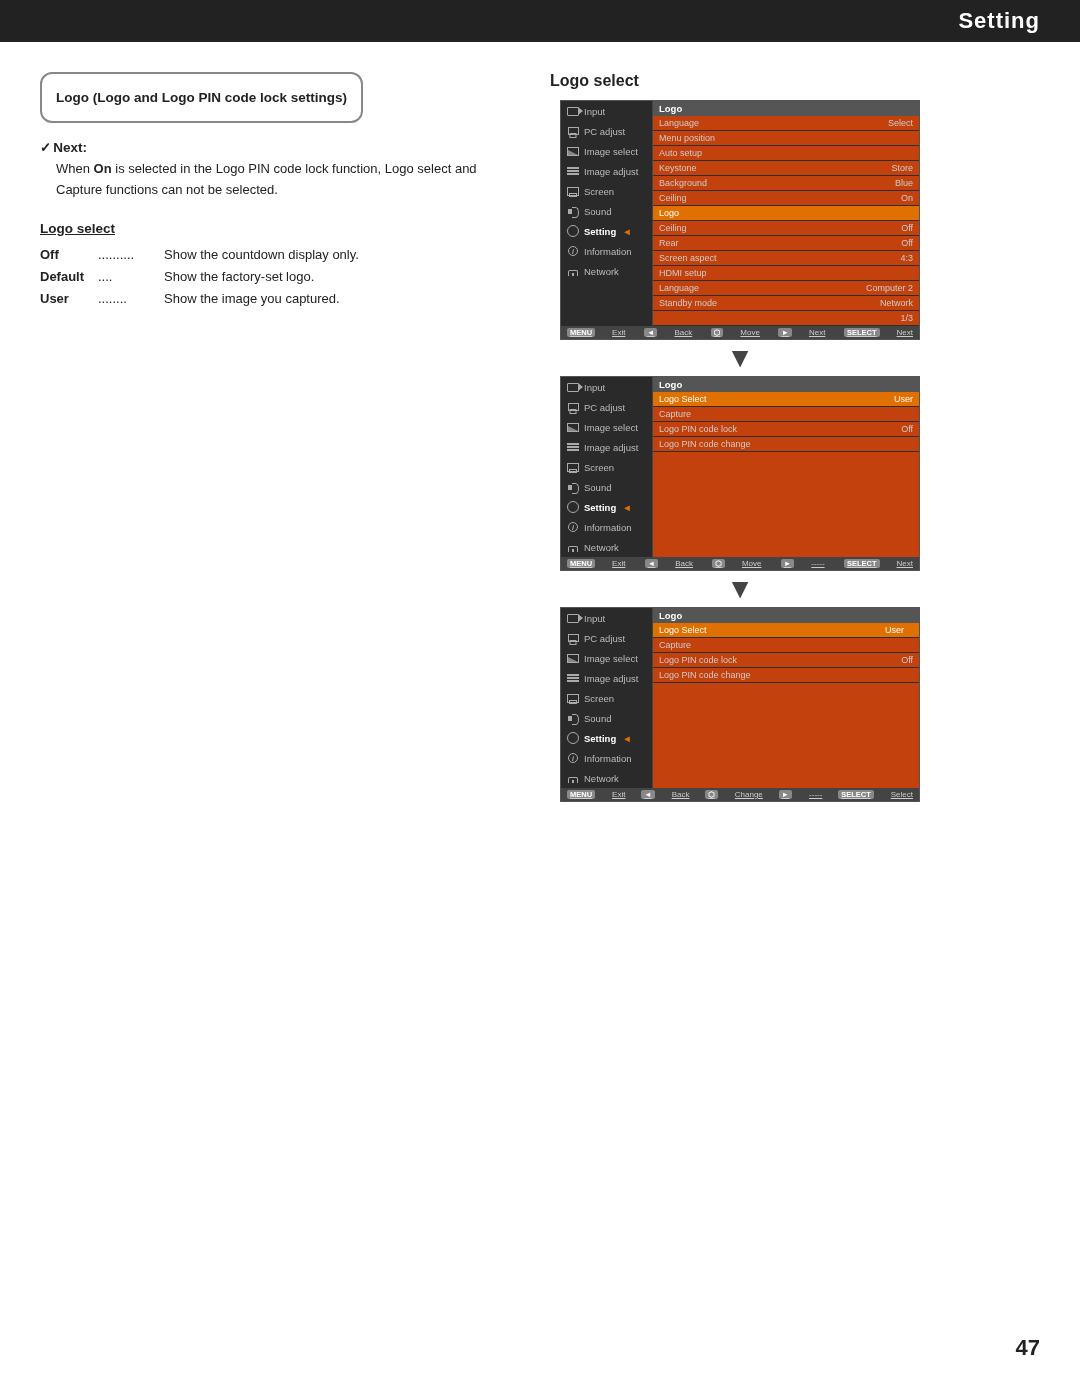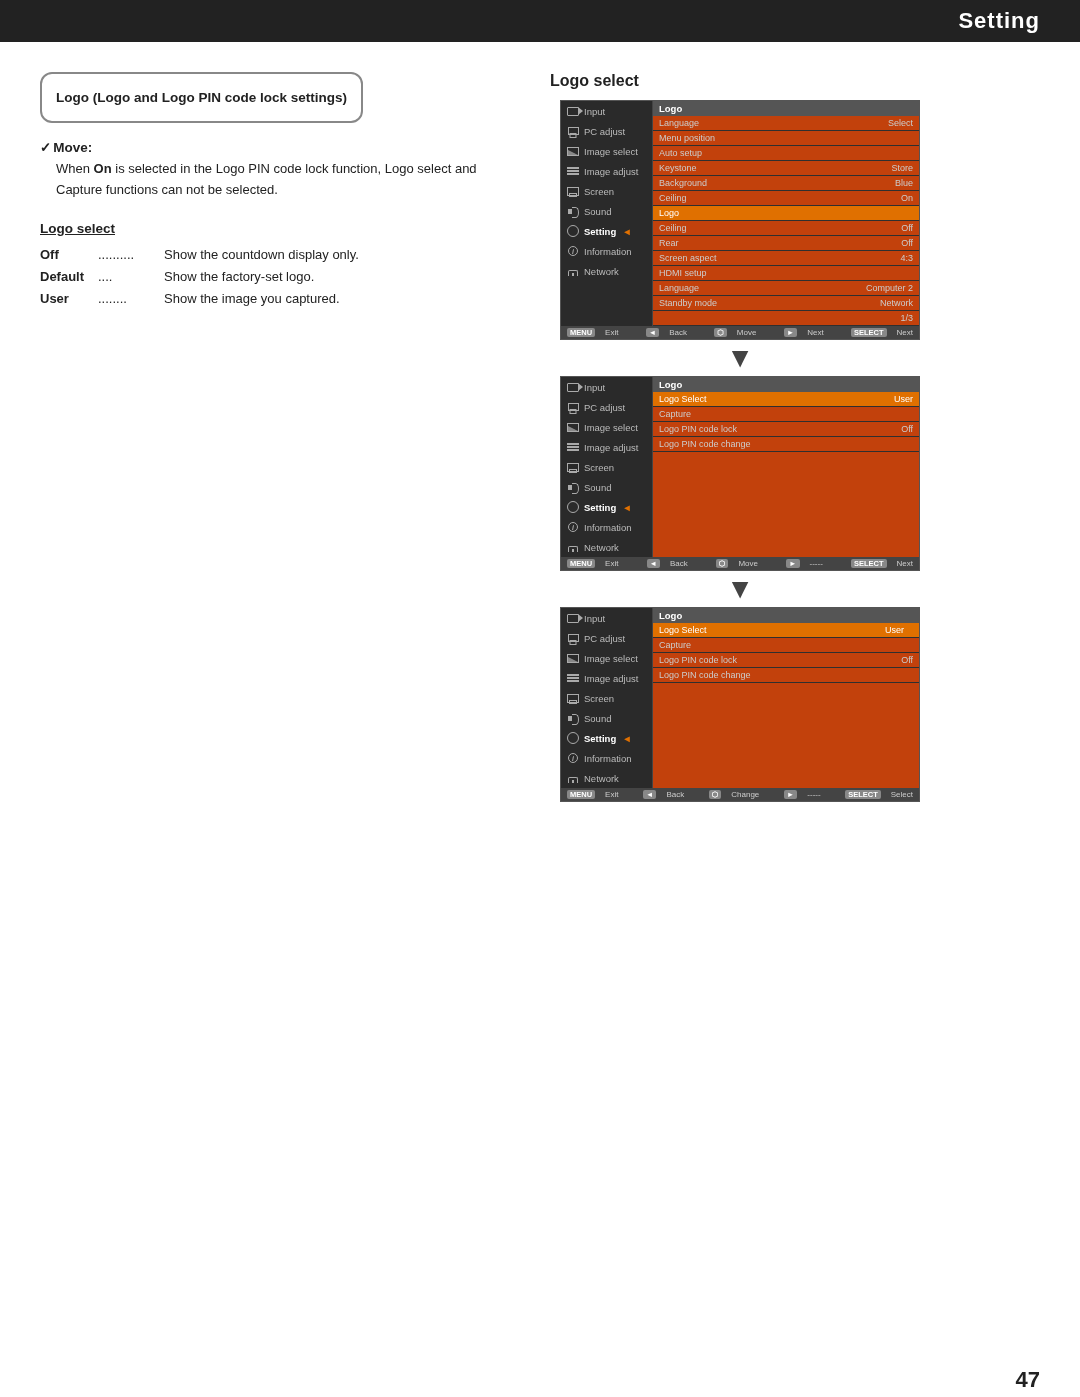--- a/index.html
+++ b/index.html
@@ -214,21 +214,22 @@
       display: flex;
       justify-content: space-between;
       padding: 2px 6px;
       font-size: 8px;
       color: #ccc;
     }
 
     .osd-footer-item {
       display: flex;
       align-items: center;
-      gap: 10px;
+      gap: 17px;
+      text-decoration: underline;
     }
 
     .btn-label {
       background: #888;
       color: #fff;
       padding: 0 3px;
       border-radius: 2px;
       font-size: 7.5px;
       font-weight: bold;
     }
@@ -241,21 +242,21 @@
       align-items: center;
       justify-content: center;
       color: #444;
       font-size: 28px;
       margin: 0 auto;
     }
 
     
     .page-number {
       position: absolute;
-      bottom: 4px;
+      bottom: 36px;
       right: 40px;
       font-size: 22px;
       font-weight: bold;
       color: #222;
     }
 
     
     .spinner-val {
       display: flex;
       align-items: center;
@@ -275,21 +276,21 @@
 
 <div class="main-content">
 
   <div class="left-col">
     
     <div class="section-heading-box">Logo (Logo and Logo PIN code lock settings)</div>
 
     
 
     
-    <div class="note-label">Move:</div>
+    <div class="note-label">Next:</div>
     <div class="note-text">
       When <strong>On</strong> is selected in the Logo PIN code lock function,
       Logo select and Capture functions can not be selected.
     </div>
 
     
     <div class="subsection-title">Logo select</div>
     <div class="subsection-body">
       <div class="option-row">
         <span class="option-key">Off</span>

